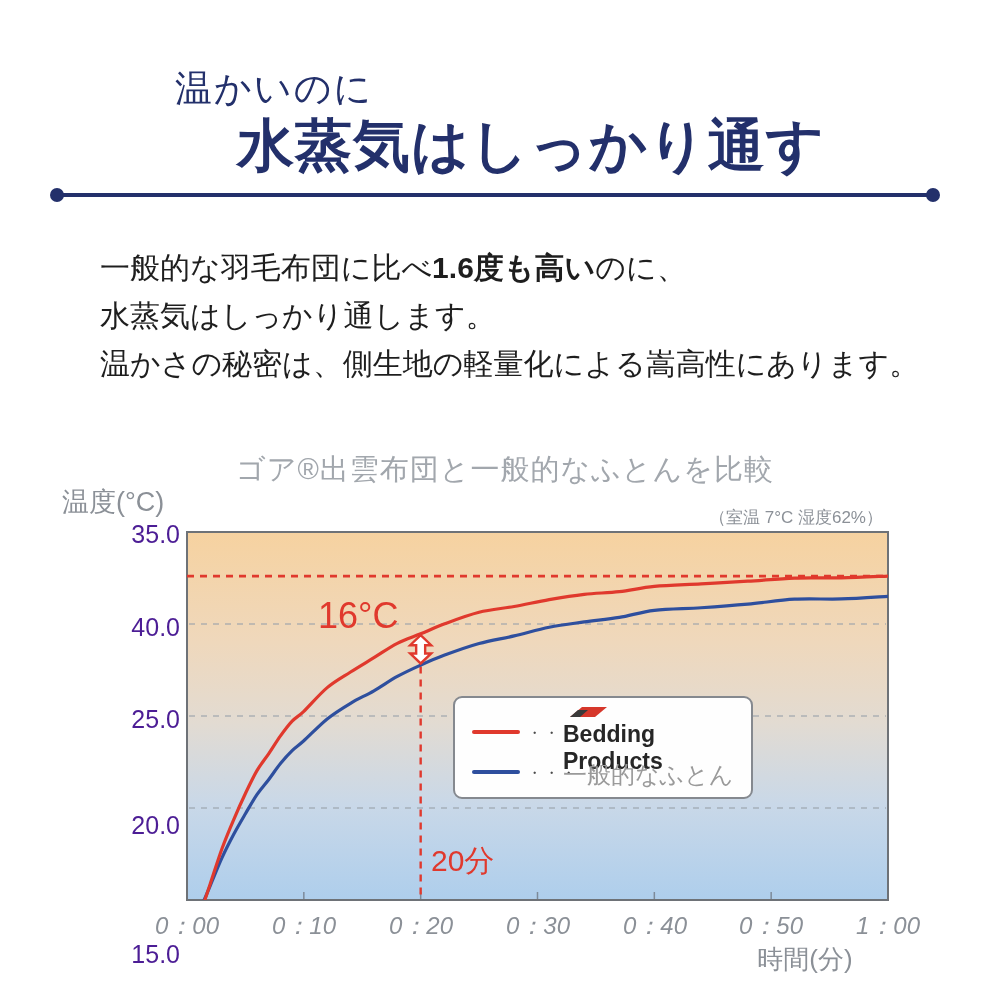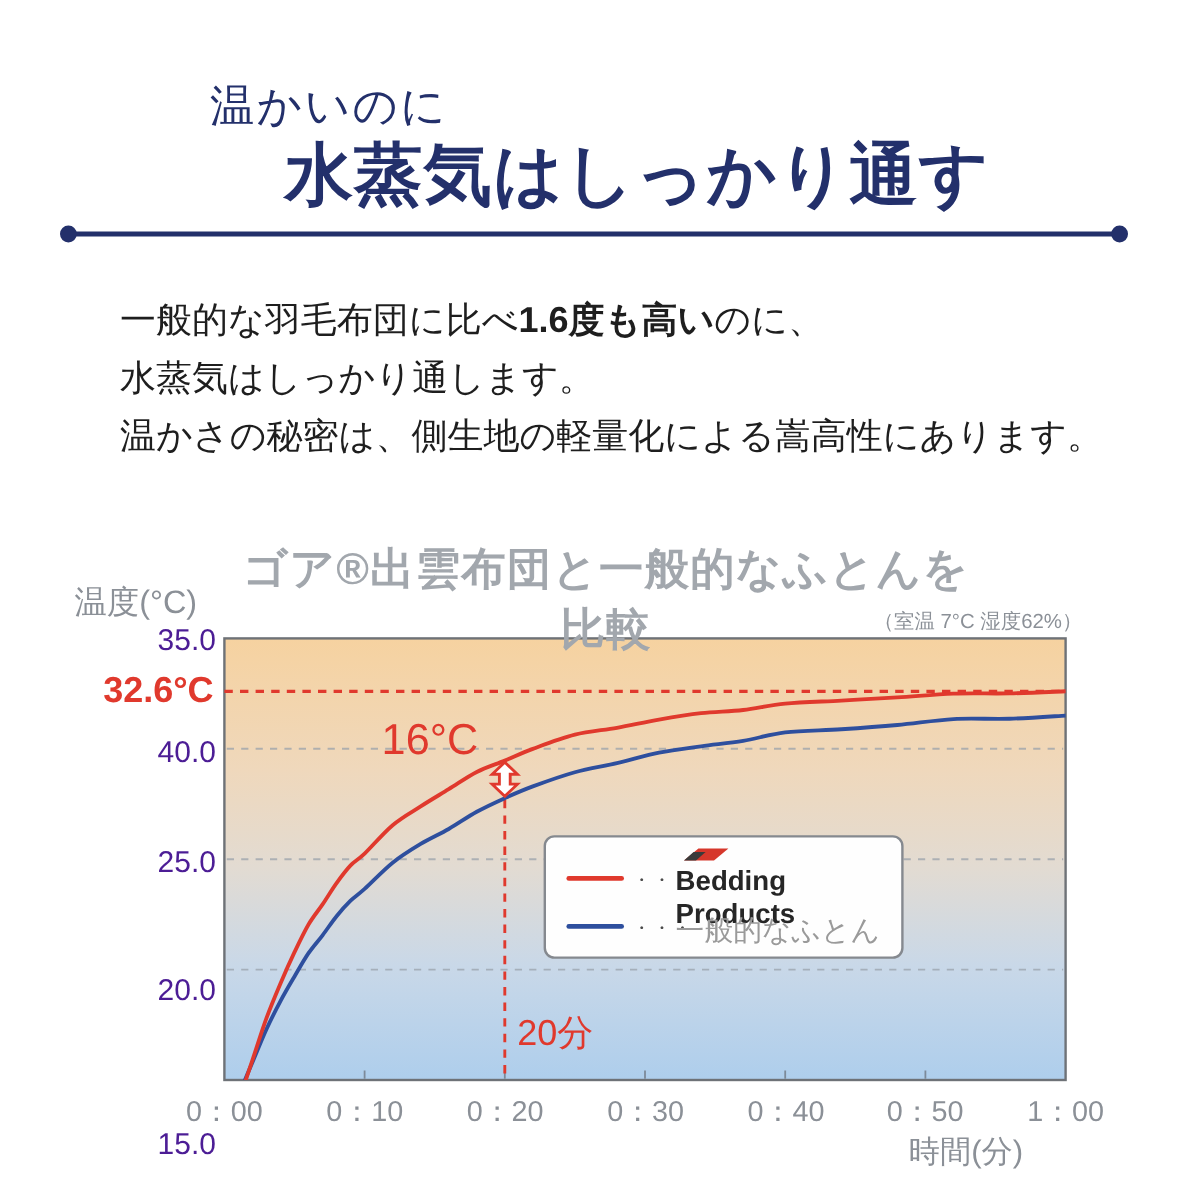--- a/index.html
+++ b/index.html
@@ -8,26 +8,26 @@
   .abs{position:absolute;}
   
   .hdr-sub{left:175px;top:52px;font-size:37px;color:#23306b;letter-spacing:2px;}
   .hdr-main{left:237px;top:96px;font-size:57px;font-weight:bold;color:#23306b;letter-spacing:1px;}
   .divider-line{left:55px;top:181px;width:880px;height:4px;background:#23306b;border-radius:2px;}
   .divider-dot{width:14px;height:14px;border-radius:50%;background:#23306b;top:176px;}
   
   .para{left:100px;top:232px;width:860px;font-size:30px;color:#1e1e1e;line-height:48px;}
   .para b{font-weight:bold;}
   
-  .chart-title{left:185px;top:438px;width:640px;text-align:center;font-size:37px;color:#a2a7ad;letter-spacing:1px;font-weight:bold;}
+  .chart-title{left:185px;top:438px;width:640px;text-align:center;font-size:29px;color:#a2a7ad;letter-spacing:1px;}
   .y-axis-title{left:62px;top:472px;font-size:27px;color:#8b9097;}
-  .cond-note{left:690px;top:494px;width:212px;text-align:right;font-size:17px;color:#8b9097;}
+  .cond-note{left:690px;top:494px;width:212px;text-align:center;font-size:17px;color:#8b9097;}
   .ytick{left:90px;width:90px;text-align:right;font-size:25px;color:#4c1d95;}
   .peak-label{left:58px;top:547px;width:120px;text-align:right;font-size:30px;font-weight:bold;color:#e0392d;}
-  .xtick{top:898px;width:90px;text-align:center;font-size:24px;color:#8b9097;}
+  .xtick{top:898px;width:90px;text-align:center;font-size:24px;color:#8b9097;font-style:italic;}
   .x-axis-title{left:705px;top:930px;width:200px;text-align:center;font-size:26px;color:#8b9097;}
   .diff-label{left:318px;top:583px;font-size:36px;color:#e0392d;}
   .minute-label{left:431px;top:829px;font-size:30px;color:#e0392d;}
   
   .legend{left:453px;top:684px;width:300px;height:103px;background:#fefefe;border:2px solid #85898f;
           border-radius:9px;box-sizing:border-box;}
   .leg-line{left:17px;width:48px;height:4px;border-radius:2px;}
   .leg-dots{left:72px;font-size:15px;color:#4a4a4a;letter-spacing:2px;}
   .leg-label-1{left:108px;top:23px;font-size:23px;font-weight:bold;color:#262626;letter-spacing:0px;}
   .leg-label-2{left:108px;top:61px;font-size:24px;color:#9a9a9a;}
@@ -92,21 +92,20 @@
   <div class="abs chart-title">ゴア®出雲布団と一般的なふとんを比較</div>
   <div class="abs y-axis-title">温度(°C)</div>
   <div class="abs cond-note">（室温 7°C 湿度62%）</div>
 
   <div class="abs ytick" style="top:508px;">35.0</div>
   <div class="abs ytick" style="top:601px;">40.0</div>
   <div class="abs ytick" style="top:693px;">25.0</div>
   <div class="abs ytick" style="top:799px;">20.0</div>
   <div class="abs ytick" style="top:928px;">15.0</div>
 
-  <div class="abs peak-label">32.6°C</div>
 
   <div class="abs xtick" style="left:142px;">0：00</div>
   <div class="abs xtick" style="left:259px;">0：10</div>
   <div class="abs xtick" style="left:376px;">0：20</div>
   <div class="abs xtick" style="left:493px;">0：30</div>
   <div class="abs xtick" style="left:610px;">0：40</div>
   <div class="abs xtick" style="left:726px;">0：50</div>
   <div class="abs xtick" style="left:843px;">1：00</div>
 
   <div class="abs x-axis-title">時間(分)</div>

